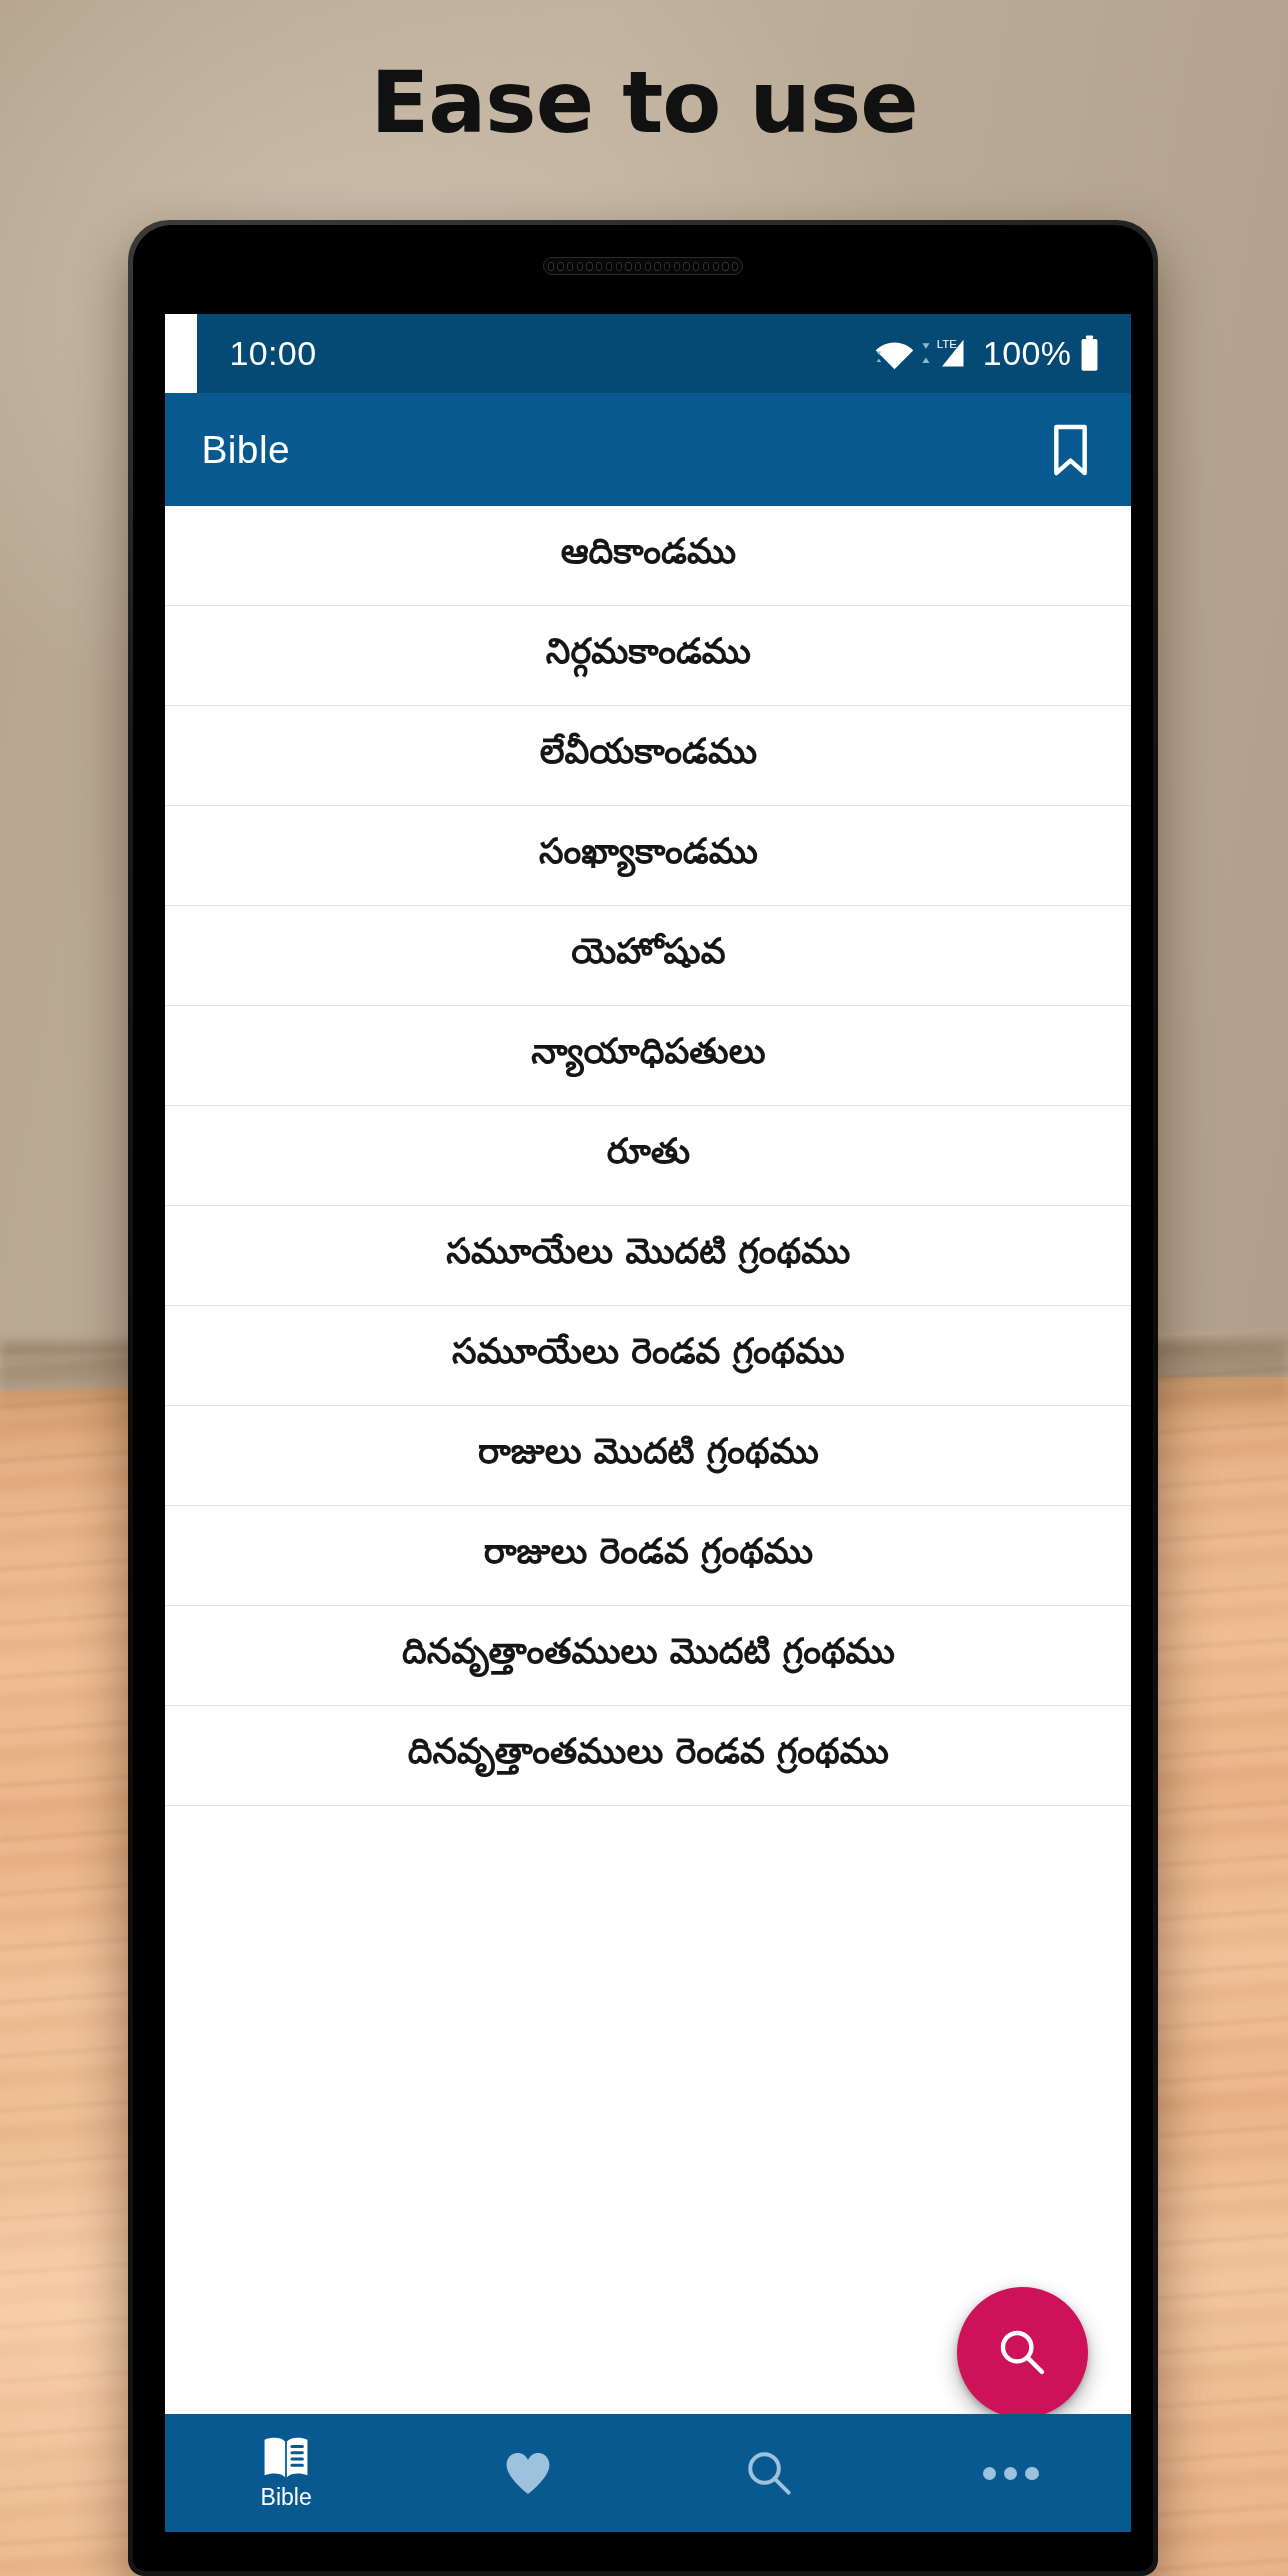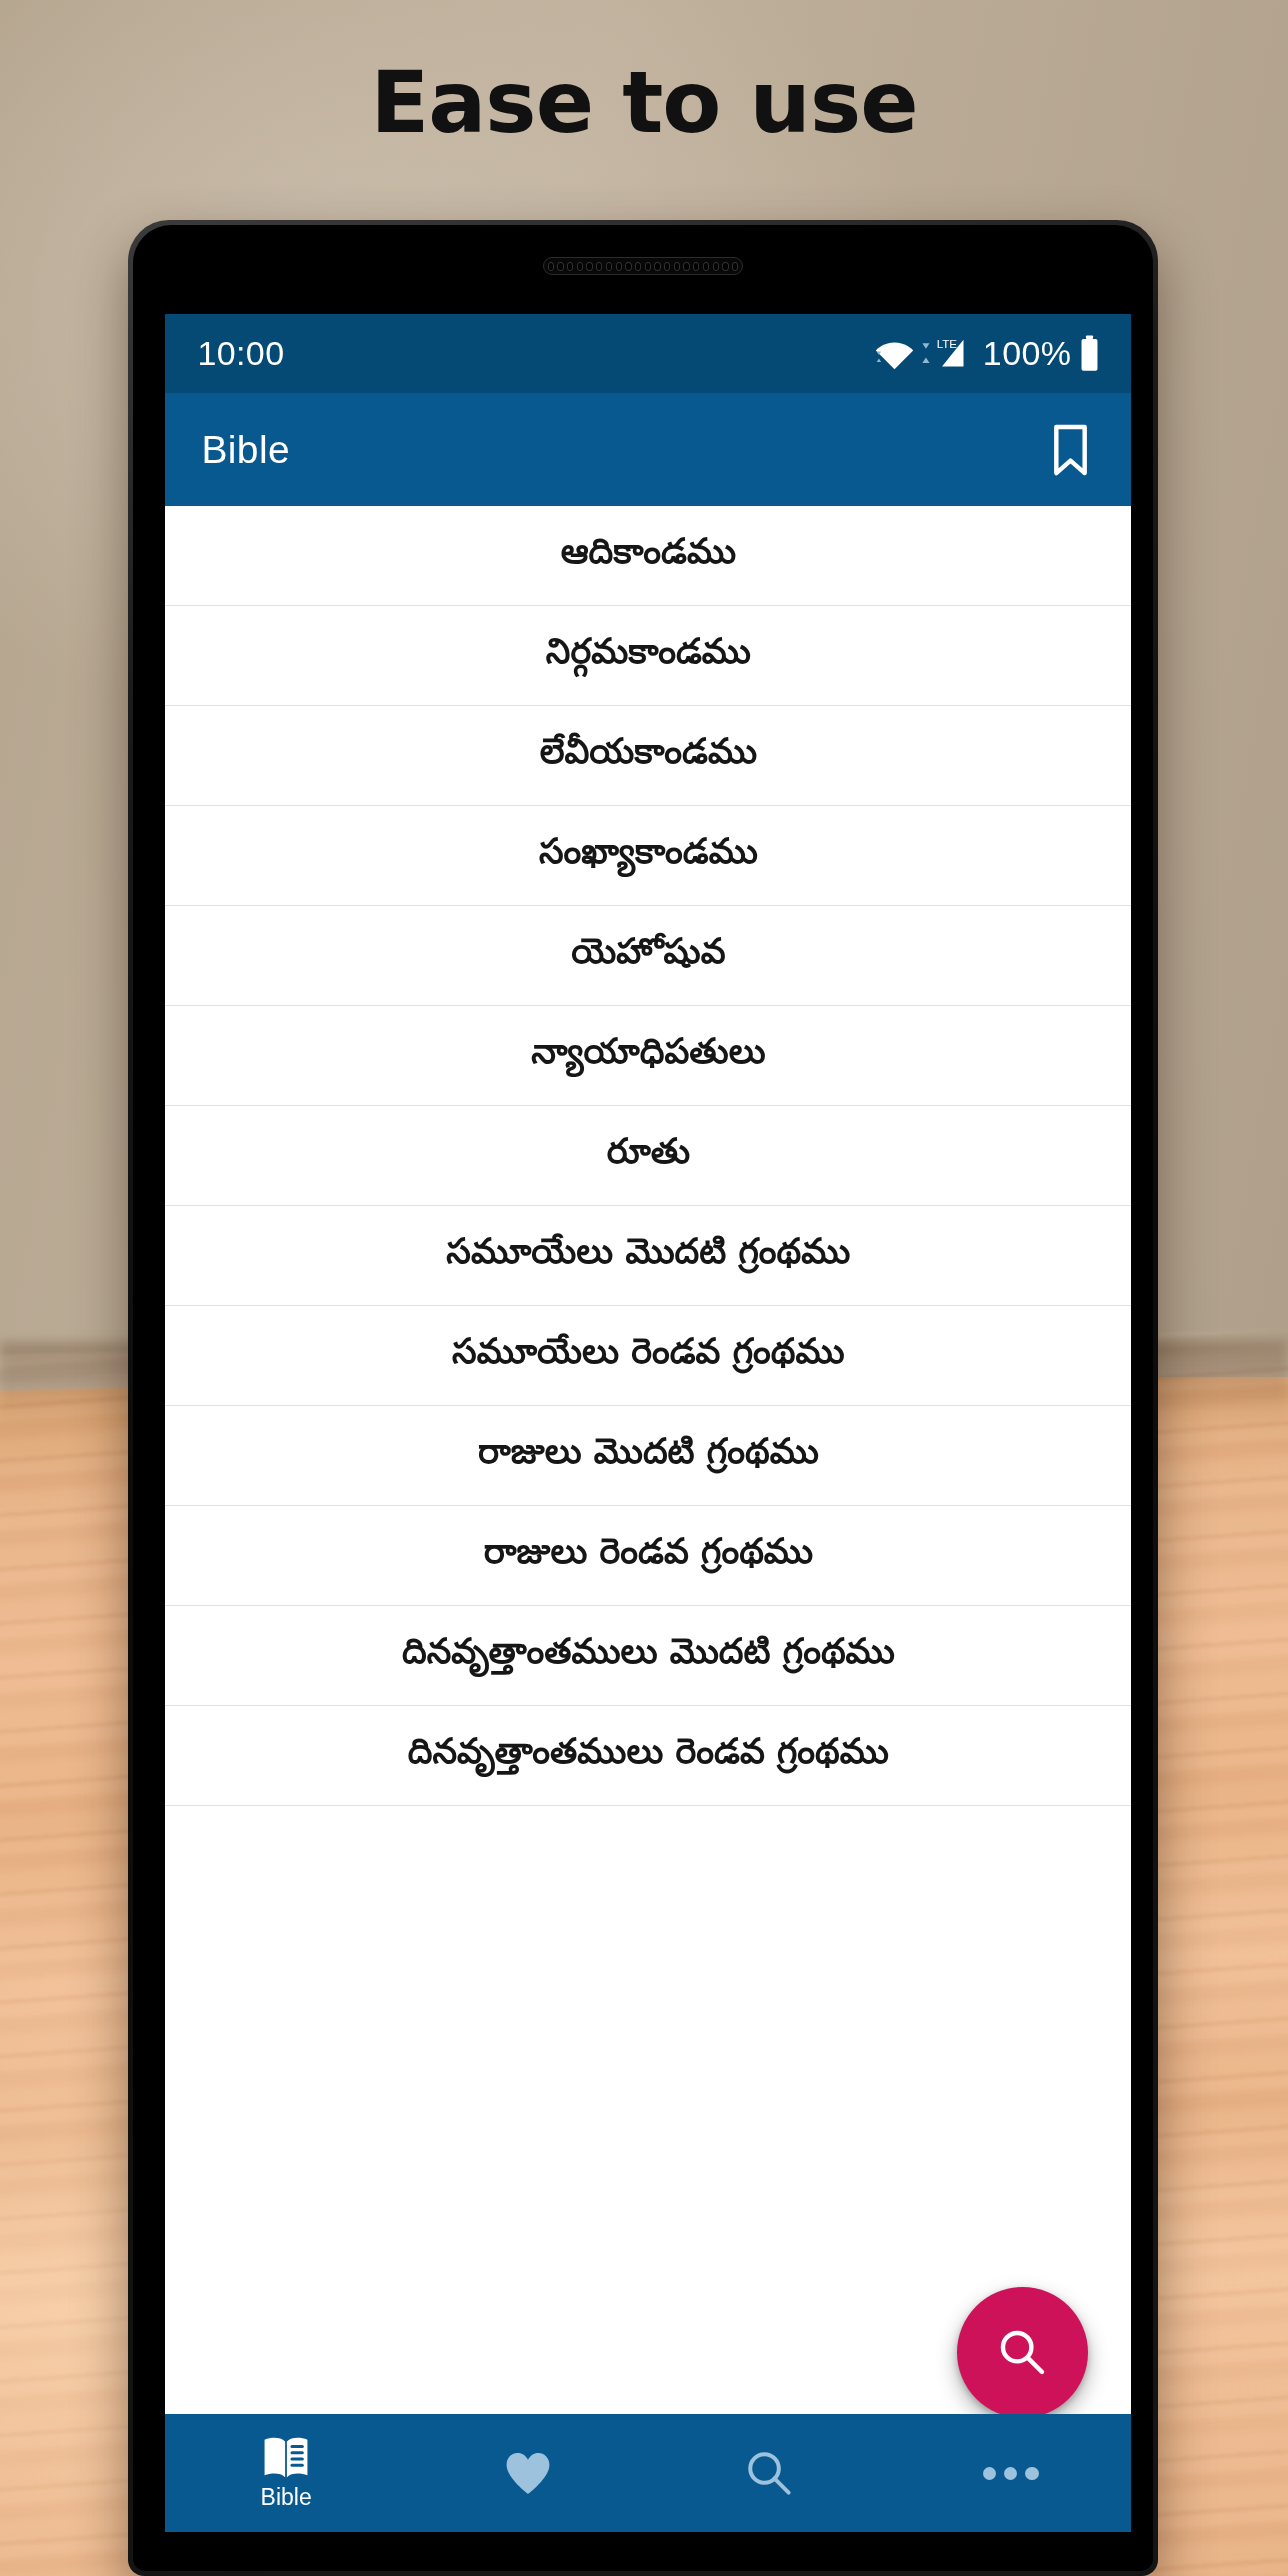--- a/index.html
+++ b/index.html
@@ -98,20 +98,21 @@
     overflow:hidden;
   }
 
   
   #statusbar {
     height:79px;
     background:#044a74;
     display:flex; align-items:center; justify-content:space-between;
     padding:0 30px 0 32px;
     color:#ffffff;
+    margin-left:32px;
   }
   #clock { font-size:34px; letter-spacing:0.4px; }
   #status-right { display:flex; align-items:center; gap:7px; }
   .wifi-icon { width:36px; height:30px; position:relative; }
   .wifi-icon svg, .sig-icon svg, .batt-icon svg { display:block; }
   #battpct { font-size:34px; letter-spacing:0.4px; }
 
   
   #appbar {
     height:113px;

